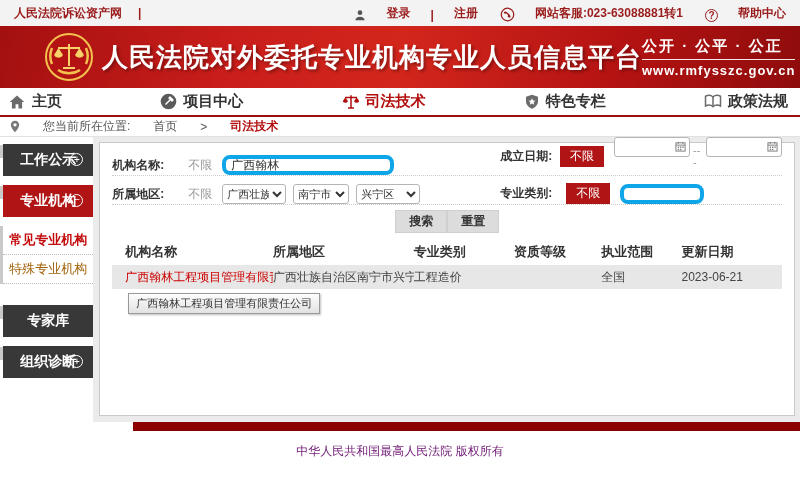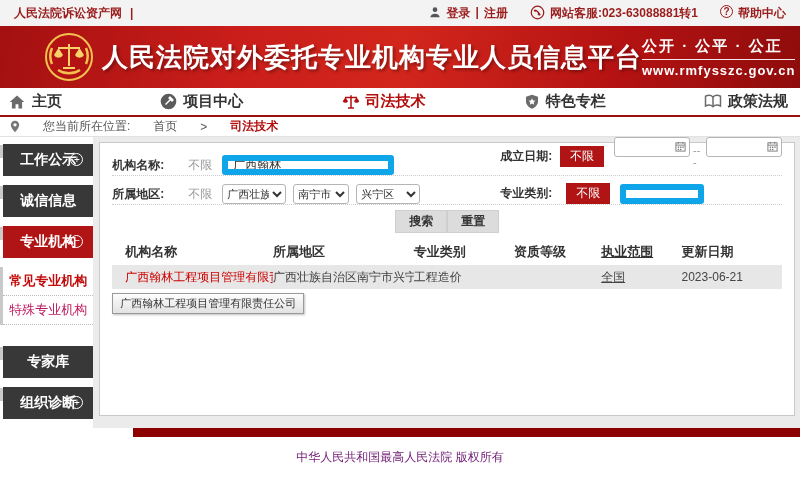--- a/index.html
+++ b/index.html
@@ -3,23 +3,23 @@
 <meta charset="utf-8">
 <style>
   * { margin:0; padding:0; box-sizing:border-box; }
   html,body { width:800px; height:484px; overflow:hidden; background:#fff;
     font-family:"Liberation Sans","DejaVu Sans",sans-serif; }
   a { text-decoration:none; color:inherit; cursor:pointer; }
 
   
   .topbar { height:26px; background:#f3f3f3; display:flex; align-items:center;
     justify-content:space-between; padding:0 14px; font-size:12px; font-weight:bold; color:#9a1c1c; }
-  .topbar-left { display:flex; align-items:center; gap:8px; }
+  .topbar-left { display:flex; align-items:center; gap:16px; }
   .topbar-right { display:flex; align-items:center; gap:22px; }
-  .tb-item { display:flex; align-items:flex-start; gap:5px; }
+  .tb-item { display:flex; align-items:flex-end; gap:20px; }
   .tb-pipe { color:#9a1c1c; font-weight:bold; }
   .q-circle { display:inline-block; width:13px; height:13px; border:1px solid #9a1c1c;
     border-radius:50%; font-size:10px; line-height:11px; text-align:center; color:#9a1c1c; }
   .q-circle::after { content:"?"; }
 
   
   .banner { height:62px; background:linear-gradient(100deg,#a31010 0%,#c81d1a 28%,#d2261c 50%,#b31212 78%,#8f0c0c 100%);
     display:flex; align-items:center; padding:0 12px 0 44px; color:#fff; }
   .logo { width:50px; height:50px; flex:0 0 auto; margin-right:8px; }
   .banner-title { font-size:26px; font-weight:bold; letter-spacing:1px; white-space:nowrap;
@@ -50,35 +50,35 @@
     cursor:pointer; }
   .side-item::before { content:""; position:absolute; left:-3px; top:1px; width:3px; height:13px; background:#c9c9c9; }
   .side-item.red { background:#b01414;font-family:Liberation Mono, monospace; }
   .exp { position:absolute; right:10px; top:9px; width:13px; height:13px; border:1px solid #fff;
     border-radius:50%; font-size:10px; line-height:11px; text-align:center; font-weight:normal; }
   .exp-plus::after { content:"+"; }
   .exp-minus::after { content:"\2212"; }
   .side-sub { position:relative; margin-bottom:21px; }
   .side-sub::before { content:""; position:absolute; left:-3px; top:0; width:3px; height:100%; background:#c9c9c9; }
   .sub-item { height:29px; display:flex; align-items:center; justify-content:center;
-    font-size:13px; color:#be185d; border-bottom:1px dotted #bbb; cursor:pointer; background:#fff; }
+    font-size:13px; color:#a16207; border-bottom:1px dotted #bbb; cursor:pointer; background:#fff; }
   .sub-item.active { color:#c30b0b; font-weight:bold; }
 
   .main-col { flex:1; background:#ebebeb; padding:5px 5px 6px 6px; }
   .main-box { background:#fff; border:1px solid #c9c9c9; height:274px; padding:4px 12px 0 12px; }
 
   
   .f-row { display:flex; align-items:flex-end; height:29px; border-bottom:1px dotted #ccc; }
   .fl { width:388px; display:flex; align-items:center; }
   .fr { flex:1; display:flex; align-items:center; }
   .f-label { font-size:12px; font-weight:bold; color:#333; width:66px; }
   .f-any { font-size:12px; color:#999; width:44px; text-align:center; cursor:pointer; }
   .f-any-red { background:#b01414; color:#fff; font-size:12px; padding:2px 10px; margin:0 10px 0 2px;
     cursor:pointer; white-space:nowrap; }
-  .txt-input { height:20px; border:6px solid #0ea5e9; border-radius:3px; font-size:12px;
+  .txt-input { height:20px; border:4px solid #0ea5e9; border-radius:8px; font-size:12px;
     padding:0 5px; color:#333; outline:none; }
   .sel { height:20px; border:1px solid #b5b5b5; border-radius:3px; font-size:11px; color:#333;
     margin-right:7px; background:#fff; outline:none; }
   .date-wrap { position:relative; }
   .date-input { width:76px; height:20px; border:1px solid #b5b5b5; border-radius:3px; padding:0 16px 0 4px; font-size:11px; outline:none; }
   .date-wrap svg { position:absolute; right:4px; top:4px; }
   .range-sep { color:#999; font-size:11px; margin:0 3px; }
 
   
   .btn-row { display:flex; justify-content:center; padding:5px 0 4px; }
@@ -86,27 +86,27 @@
     padding:2px 13px; cursor:pointer; }
 
   
   table { width:100%; border-collapse:collapse; table-layout:fixed; margin-top:2px; }
   th { font-size:13px; font-weight:bold; color:#333; height:26px; text-align:left; }
   td { font-size:12px; color:#444; height:24px; text-align:left; white-space:nowrap; overflow:hidden; }
   .col1 { width:24%; padding-left:13px; }
   .col2 { width:21%; }
   .col3 { width:15%; }
   .col4 { width:13%; }
-  .col5 { width:12%;text-decoration:underline; }
+  .col5 { width:12%; }
   .col6 { width:15%; }
   tr.data-row { background:#e7e7e7; }
   .row-link { color:#cc0000; cursor:pointer; }
 
   
-  .tooltip { display:inline-block; margin:4px 0 0 0; border:1px solid #999;
+  .tooltip { display:inline-block; margin:4px 0 0 16px; border:1px solid #999;
     background:linear-gradient(#fdfdfd,#e2e2e2); font-size:11px; color:#333;
     padding:2px 7px; box-shadow:1px 1px 2px rgba(0,0,0,.25); }
 
   
   .red-strip { margin-left:133px; height:9px; background:#8c0000; }
   .footer { height:51px; background:#fff; text-align:center; padding-top:12px;
     font-size:12px; color:#701a75; }
 
   .icon { display:inline-block; line-height:0; }
 </style>
@@ -236,23 +236,20 @@
   <a>首页</a>
   <span>&gt;</span>
   <span class="crumb-current">司法技术</span>
 </div>
 
 <div class="content">
   <div class="sidebar-col">
     <div class="side-item">
       <span>工作公示</span>
       <span class="exp exp-plus"></span>
-    </div>
-    <div class="side-item">
-      <span>诚信信息</span>
     </div>
     <div class="side-item red">
       <span>专业机构</span>
       <span class="exp exp-minus"></span>
     </div>
     <div class="side-sub">
       <div class="sub-item active">常见专业机构</div>
       <div class="sub-item">特殊专业机构</div>
     </div>
     <div class="side-item">

